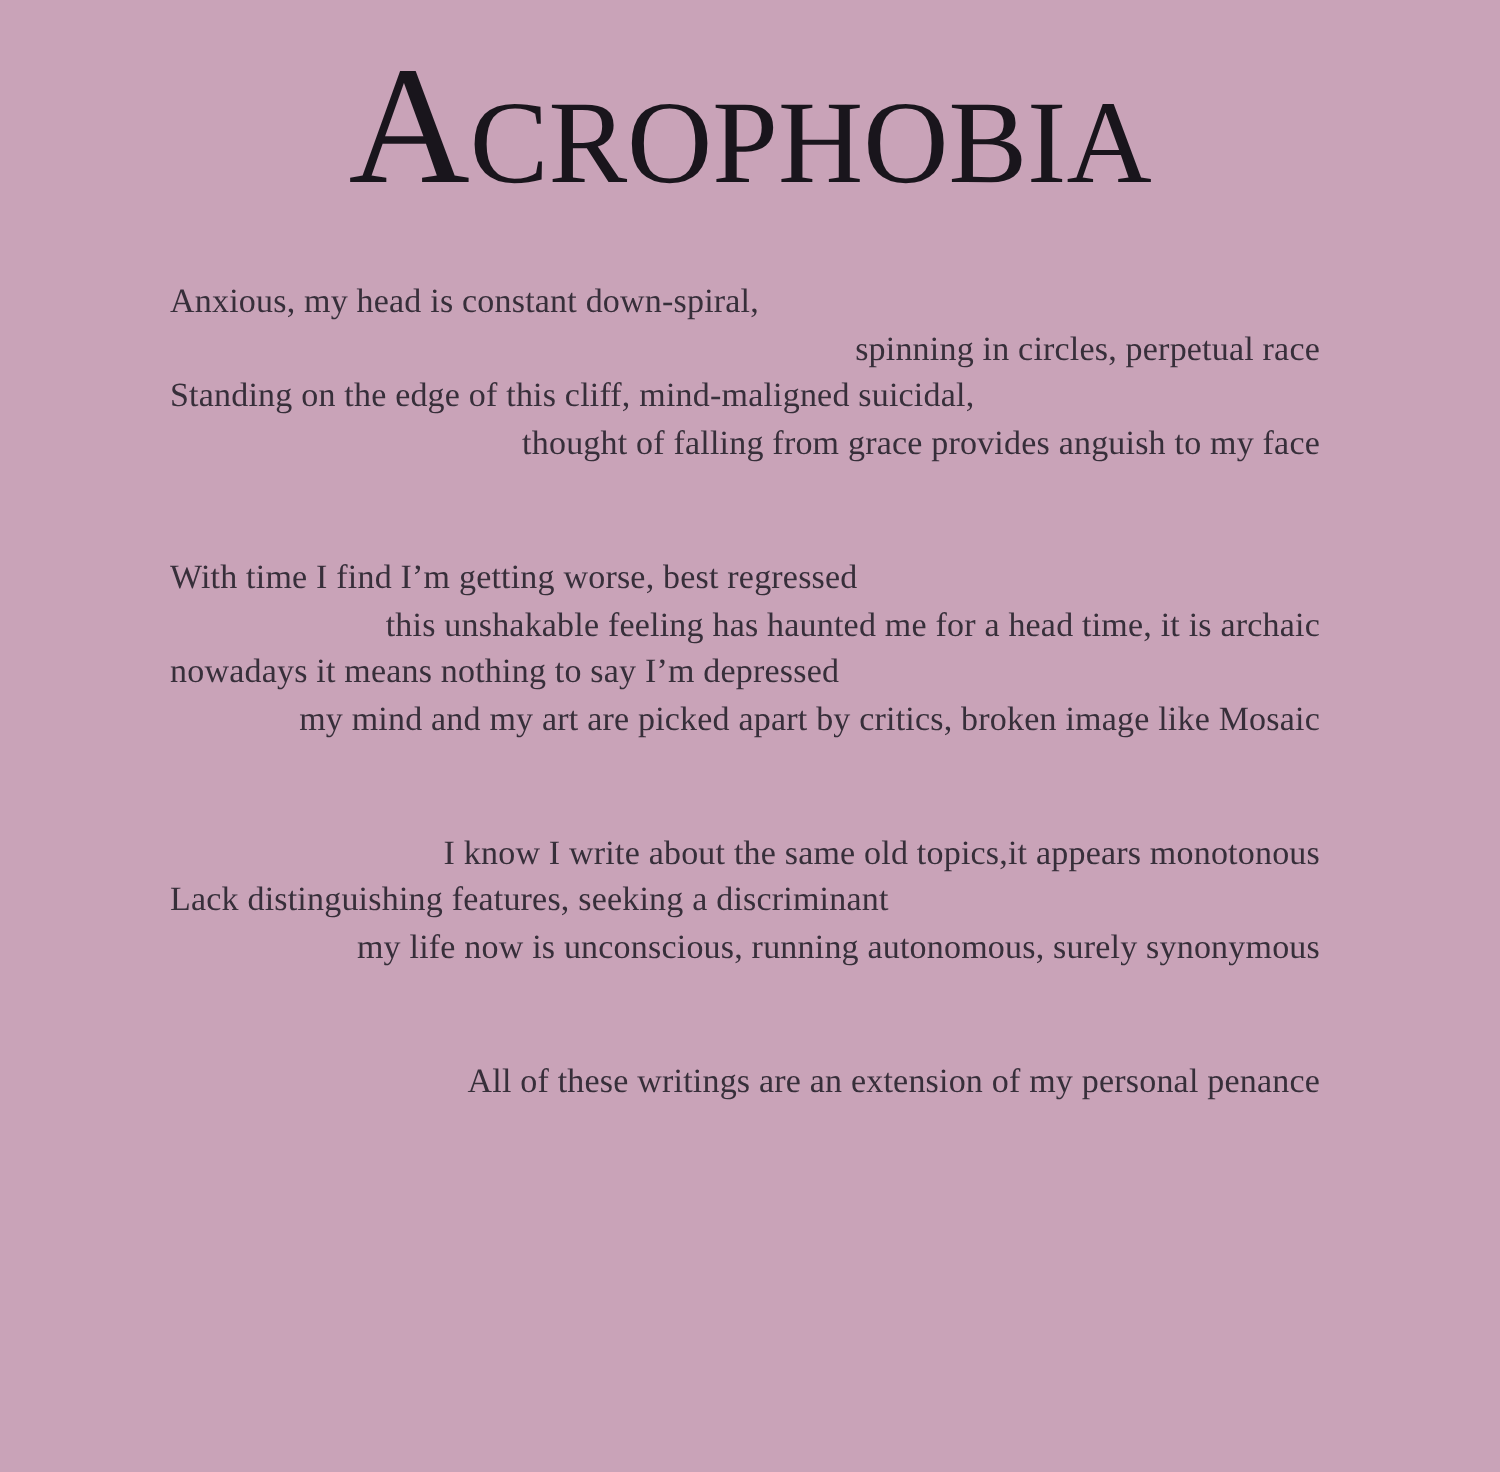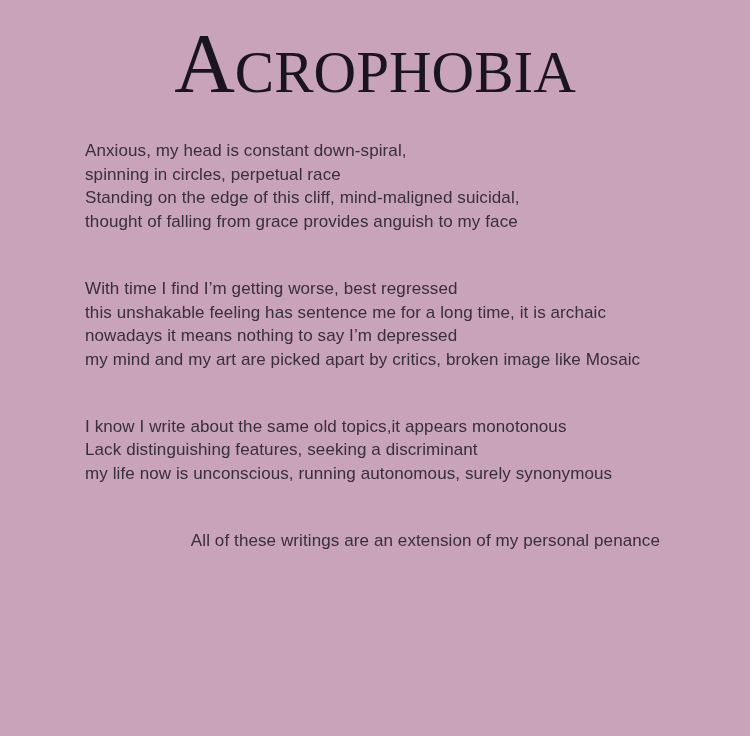--- a/index.html
+++ b/index.html
@@ -36,44 +36,44 @@
     width: 575px;
     top: 139px;
     font-size: 17px;
     line-height: 23.7px;
     color: #372f3a;
     letter-spacing: 0.1px;
   }
   .stanza + .stanza {
     margin-top: 43px;
   }
-  .line { white-space: nowrap; }
+  .line { white-space: nowrap; font-family: Liberation Serif, serif; }
   .line.left   { text-align: left; }
-  .line.right  { }
+  .line.right  { text-align: right; }
   .line.center { text-align: right; }
 </style>
 </head>
 <body>
 
 <div class="page">
 
   <h1 class="title">Acrophobia</h1>
 
   <div class="poem">
 
     <div class="stanza">
       <div class="line left">Anxious, my head is constant down-spiral,</div>
       <div class="line right">spinning in circles, perpetual race</div>
       <div class="line left">Standing on the edge of this cliff, mind-maligned suicidal,</div>
       <div class="line right">thought of falling from grace provides anguish to my face</div>
     </div>
 
     <div class="stanza">
       <div class="line left">With time I find I’m getting worse, best regressed</div>
-      <div class="line right">this unshakable feeling has sentence me for a long time, it is archaic</div>
+      <div class="line right">this unshakable feeling has haunted me for a head time, it is archaic</div>
       <div class="line left">nowadays it means nothing to say I’m depressed</div>
       <div class="line right">my mind and my art are picked apart by critics, broken image like Mosaic</div>
     </div>
 
     <div class="stanza">
       <div class="line right">I know I write about the same old topics,it appears monotonous</div>
       <div class="line left">Lack distinguishing features, seeking a discriminant</div>
       <div class="line right">my life now is unconscious, running autonomous, surely synonymous</div>
     </div>
 

